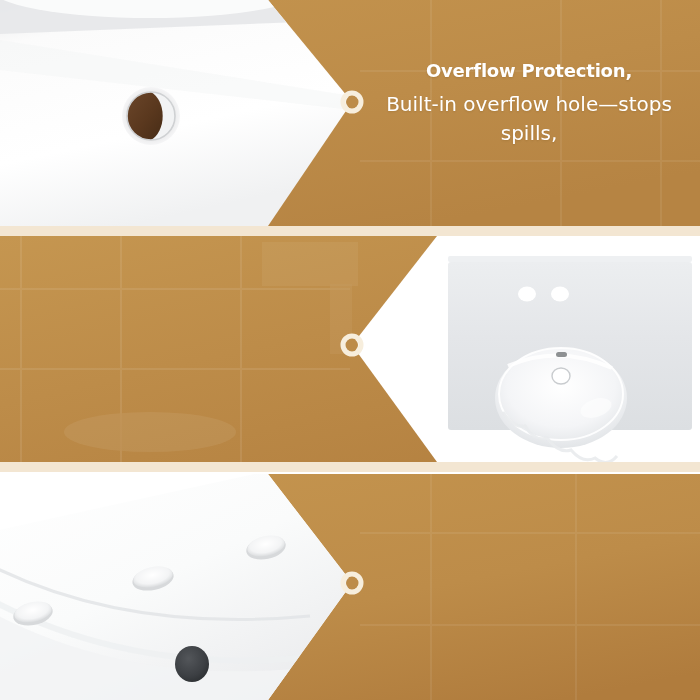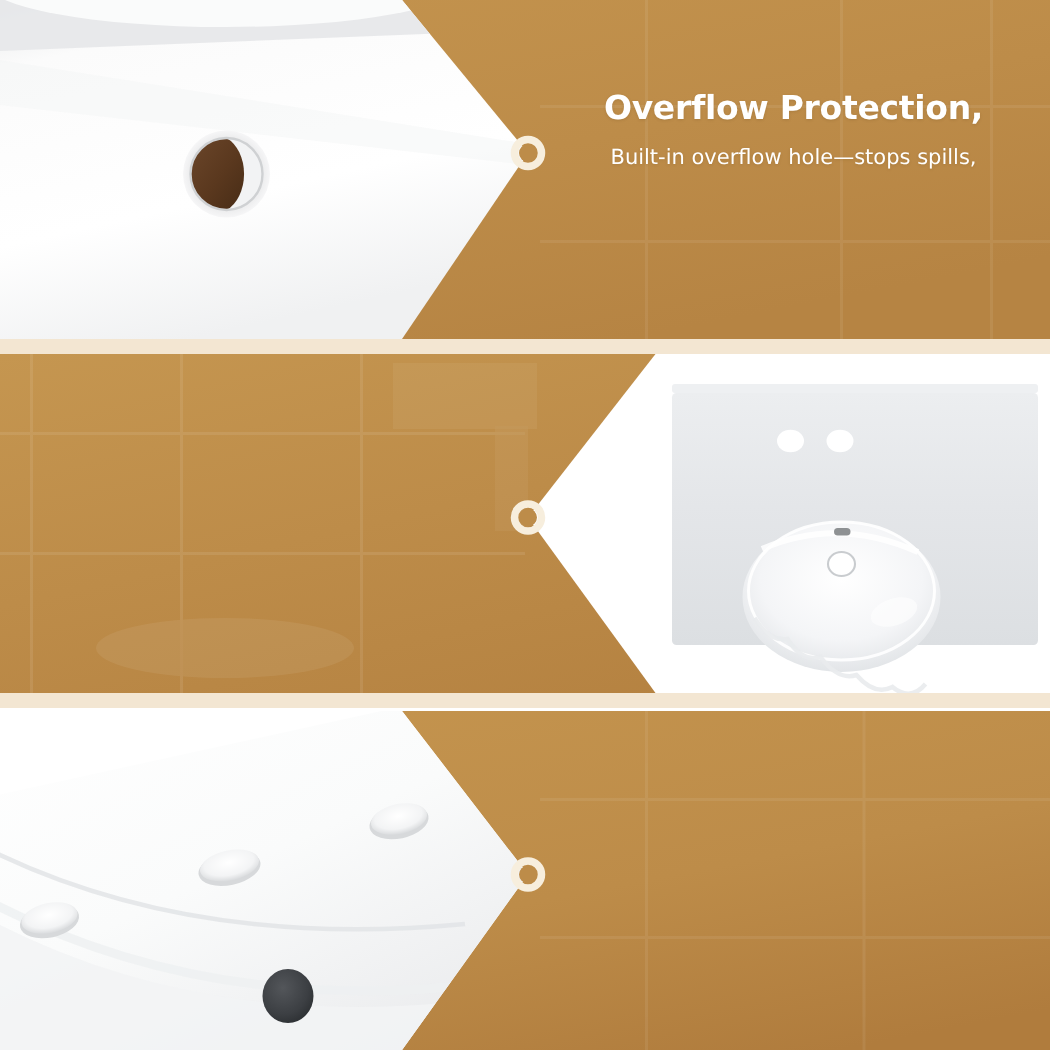--- a/index.html
+++ b/index.html
@@ -50,30 +50,30 @@
 
   
   .text-block {
     position: absolute;
     text-align: center;
     color: #ffffff;
   }
   .headline {
     font-family: "DejaVu Sans", sans-serif;
     font-weight: bold;
-    font-size: 22px;
+    font-size: 18px;
     line-height: 1.18;
     letter-spacing: -0.2px;
     margin: 0 0 9px 0;
     text-shadow: 0 1px 2px rgba(90,60,20,0.18);
   }
   .subline {
     font-family: "DejaVu Sans", sans-serif;
     font-weight: normal;
-    font-size: 14px;
+    font-size: 20px;
     line-height: 1.45;
     margin: 0;
     text-shadow: 0 1px 2px rgba(90,60,20,0.16);
   }
 
   #text-1 { left: 366px; top: 60px;  width: 326px; }
 </style>
 </head>
 <body>
 

